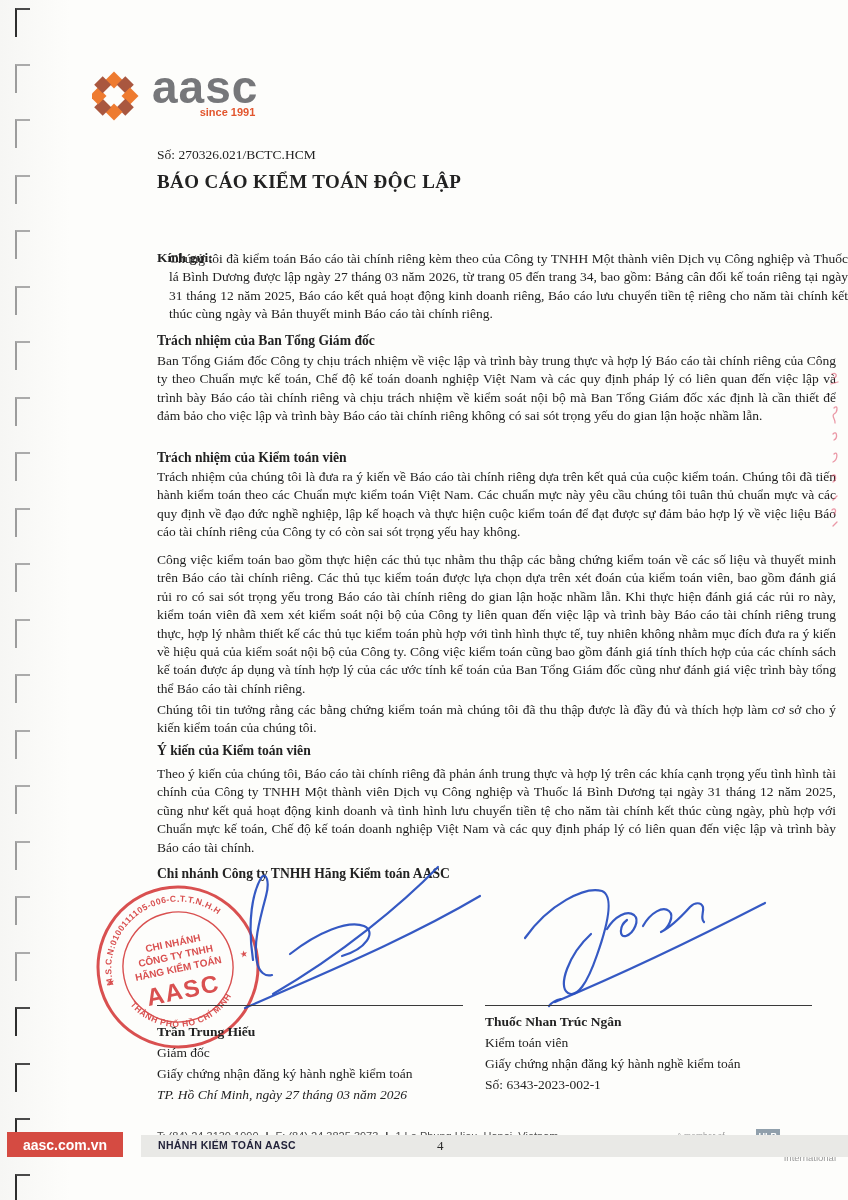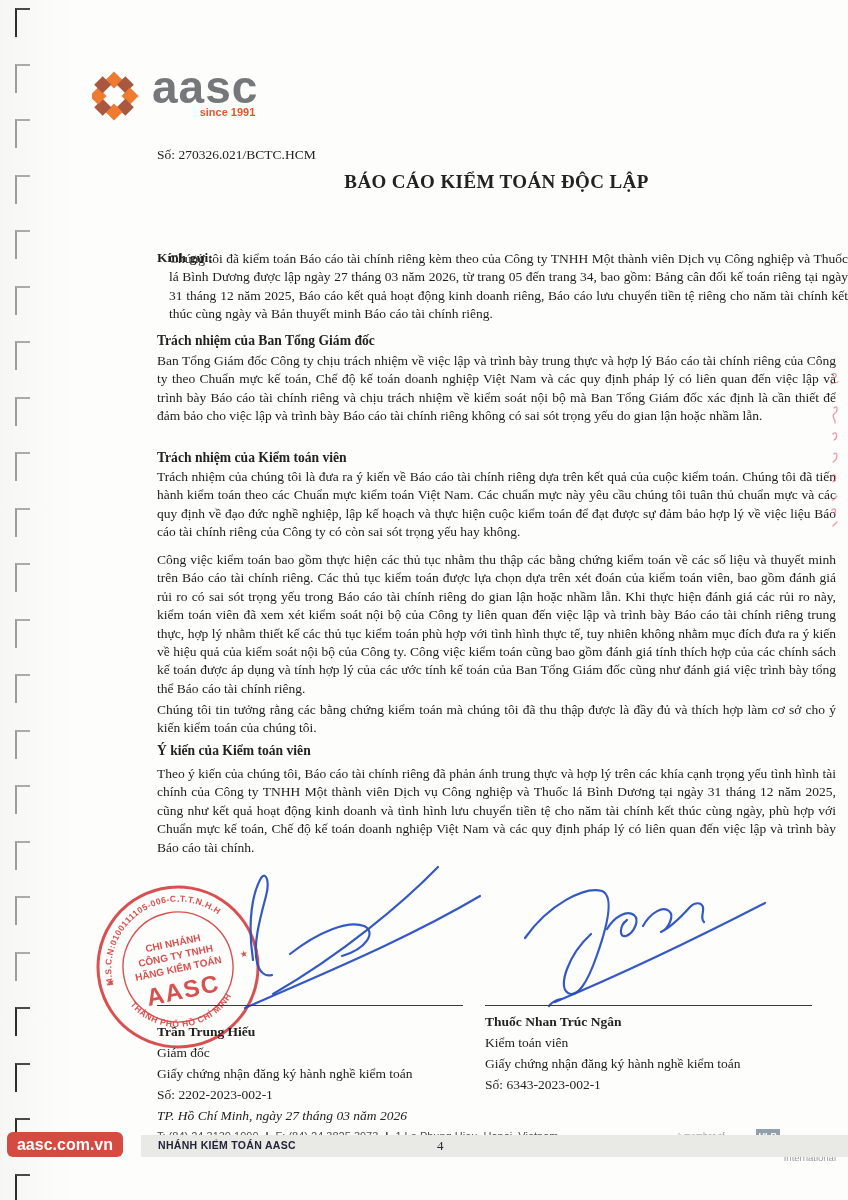--- a/index.html
+++ b/index.html
@@ -15,21 +15,21 @@
   
   .logo{position:absolute;left:92px;top:66px;display:flex;align-items:flex-start;}
   .logo .brandcol{margin-left:8px;}
   .logo .brand{font-family:"Liberation Sans","DejaVu Sans",sans-serif;font-weight:bold;
     font-size:46px;line-height:42px;color:#76777a;letter-spacing:1px;}
   .logo .tagline{font-family:"Liberation Sans","DejaVu Sans",sans-serif;font-weight:bold;
     font-size:11px;color:#e2562e;text-align:right;padding-right:3px;margin-top:-2px;}
   
   .blk{position:absolute;left:157px;width:679px;}
   .refno{top:147px;font-size:13.5px;}
-  .title{top:171px;text-align:center;font-weight:bold;font-size:19px;letter-spacing:.4px;}
+  .title{top:171px;font-weight:bold;font-size:19px;letter-spacing:.4px;}
   .greet{top:206px;display:flex;margin-top:44px;}
   .greet .lbl{font-weight:bold;width:92px;flex:0 0 92px;font-size:13.5px;}
   .greet .lines{font-weight:bold;font-size:13.5px;line-height:23px;}
   .para{font-size:13.5px;line-height:18.4px;text-align:justify;}
   .p1{top:250px;margin-left:12px;} .p2{top:352px;} .p3{top:468px;} .p4{top:551px;}
   .p5{top:701px;} .p6{top:765px;}
   .hd{font-weight:bold;font-size:13.6px;}
   .h1{top:333px;} .h2{top:450px;} .h3{top:743px;}
   .branch{top:866px;font-weight:bold;font-size:13.6px;}
   
@@ -53,22 +53,22 @@
     font-family:"Liberation Sans","DejaVu Sans",sans-serif;font-size:11px;color:#4c4c4c;
     display:flex;align-items:center;white-space:nowrap;}
   .foot .sep{margin:0 7px;font-weight:bold;color:#3c3c3c;}
   .foot .member{margin-left:auto;display:flex;align-items:center;color:#9a9a9a;}
   .foot .member .pre{font-size:8.5px;margin-right:5px;}
   .foot .member .hlb{display:inline-block;width:24px;height:14px;line-height:14px;text-align:center;
     background:#91a0ac;color:#fff;font-weight:bold;font-size:9px;margin-right:4px;margin-left:26px;}
   .foot .member .suf{font-size:9.5px;margin-top:44px;}
   
   .webbar{position:absolute;left:7px;top:1132px;width:116px;height:25px;background:#d54b42;
-    color:#fff;font-family:"Liberation Sans","DejaVu Sans",sans-serif;font-weight:bold;font-size:16px;
-    display:flex;align-items:center;justify-content:center;border-radius:6px;}
+    color:#fff;font-family:"Liberation Sans","DejaVu Sans",sans-serif;font-weight:bold;font-size:14px;
+    display:flex;align-items:center;justify-content:center;}
   .firmbar{position:absolute;left:141px;top:1135px;right:0;height:22px;background:#e9e9e6;}
   .firmbar .fname{position:absolute;left:17px;top:4px;
     font-family:"Liberation Sans","DejaVu Sans",sans-serif;font-weight:bold;font-size:10.5px;
     letter-spacing:.3px;color:#23233a;}
   .pagenum{position:absolute;left:437px;top:1138px;font-size:13px;color:#2a2a2a;}
 </style>
 </head>
 <body>
 
 <div class="page">
@@ -131,20 +131,21 @@
   <div class="blk para p2">Ban Tổng Giám đốc Công ty chịu trách nhiệm về việc lập và trình bày trung thực và hợp lý Báo cáo tài chính riêng của Công ty theo Chuẩn mực kế toán, Chế độ kế toán doanh nghiệp Việt Nam và các quy định pháp lý có liên quan đến việc lập và trình bày Báo cáo tài chính riêng và chịu trách nhiệm về kiểm soát nội bộ mà Ban Tổng Giám đốc xác định là cần thiết để đảm bảo cho việc lập và trình bày Báo cáo tài chính riêng không có sai sót trọng yếu do gian lận hoặc nhầm lẫn.</div>
 
   <div class="blk hd h2">Trách nhiệm của Kiểm toán viên</div>
   <div class="blk para p3">Trách nhiệm của chúng tôi là đưa ra ý kiến về Báo cáo tài chính riêng dựa trên kết quả của cuộc kiểm toán. Chúng tôi đã tiến hành kiểm toán theo các Chuẩn mực kiểm toán Việt Nam. Các chuẩn mực này yêu cầu chúng tôi tuân thủ chuẩn mực và các quy định về đạo đức nghề nghiệp, lập kế hoạch và thực hiện cuộc kiểm toán để đạt được sự đảm bảo hợp lý về việc liệu Báo cáo tài chính riêng của Công ty có còn sai sót trọng yếu hay không.</div>
   <div class="blk para p4">Công việc kiểm toán bao gồm thực hiện các thủ tục nhằm thu thập các bằng chứng kiểm toán về các số liệu và thuyết minh trên Báo cáo tài chính riêng. Các thủ tục kiểm toán được lựa chọn dựa trên xét đoán của kiểm toán viên, bao gồm đánh giá rủi ro có sai sót trọng yếu trong Báo cáo tài chính riêng do gian lận hoặc nhầm lẫn. Khi thực hiện đánh giá các rủi ro này, kiểm toán viên đã xem xét kiểm soát nội bộ của Công ty liên quan đến việc lập và trình bày Báo cáo tài chính riêng trung thực, hợp lý nhằm thiết kế các thủ tục kiểm toán phù hợp với tình hình thực tế, tuy nhiên không nhằm mục đích đưa ra ý kiến về hiệu quả của kiểm soát nội bộ của Công ty. Công việc kiểm toán cũng bao gồm đánh giá tính thích hợp của các chính sách kế toán được áp dụng và tính hợp lý của các ước tính kế toán của Ban Tổng Giám đốc cũng như đánh giá việc trình bày tổng thể Báo cáo tài chính riêng.</div>
   <div class="blk hd h3">Ý kiến của Kiểm toán viên</div>
 
   <div class="blk para p5">Chúng tôi tin tưởng rằng các bằng chứng kiểm toán mà chúng tôi đã thu thập được là đầy đủ và thích hợp làm cơ sở cho ý kiến kiểm toán của chúng tôi.</div>
   <div class="blk para p6">Theo ý kiến của chúng tôi, Báo cáo tài chính riêng đã phản ánh trung thực và hợp lý trên các khía cạnh trọng yếu tình hình tài chính của Công ty TNHH Một thành viên Dịch vụ Công nghiệp và Thuốc lá Bình Dương tại ngày 31 tháng 12 năm 2025, cũng như kết quả hoạt động kinh doanh và tình hình lưu chuyển tiền tệ cho năm tài chính kết thúc cùng ngày, phù hợp với Chuẩn mực kế toán, Chế độ kế toán doanh nghiệp Việt Nam và các quy định pháp lý có liên quan đến việc lập và trình bày Báo cáo tài chính.</div>
 
+  <div class="blk branch">Chi nhánh Công ty TNHH Hãng Kiểm toán AASC</div>
 
   <svg class="stamp" viewBox="0 0 170 170">
     <defs>
       <path id="arcTop" d="M 23,112 A 67,67 0 1 1 147,112"></path>
       <path id="arcBot" d="M 26,102 A 62,62 0 0 0 144,102"></path>
     </defs>
     <g transform="rotate(-12 85 85)">
       <circle cx="85" cy="85" r="80" fill="none" stroke="#d64242" stroke-width="3"></circle>
       <circle cx="85" cy="85" r="55" fill="none" stroke="#d64242" stroke-width="1.4"></circle>
       <g fill="#d64242">
@@ -175,21 +176,20 @@
     <path d="M 54 138 C 57 134, 61 132, 66 131"></path>
   </svg>
 
   <div class="sigline left"></div>
   <div class="sigline right"></div>
 
   <div class="sigblock left">
     <div class="name">Trần Trung Hiếu</div>
     <div>Giám đốc</div>
     <div>Giấy chứng nhận đăng ký hành nghề kiểm toán</div>
-    <div>Số: 2202-2023-002-1</div>
     <div class="pd">TP. Hồ Chí Minh, ngày 27 tháng 03 năm 2026</div>
   </div>
 
   <div class="sigblock right">
     <div class="name">Thuốc Nhan Trúc Ngân</div>
     <div>Kiểm toán viên</div>
     <div>Giấy chứng nhận đăng ký hành nghề kiểm toán</div>
     <div>Số: 6343-2023-002-1</div>
   </div>
 

